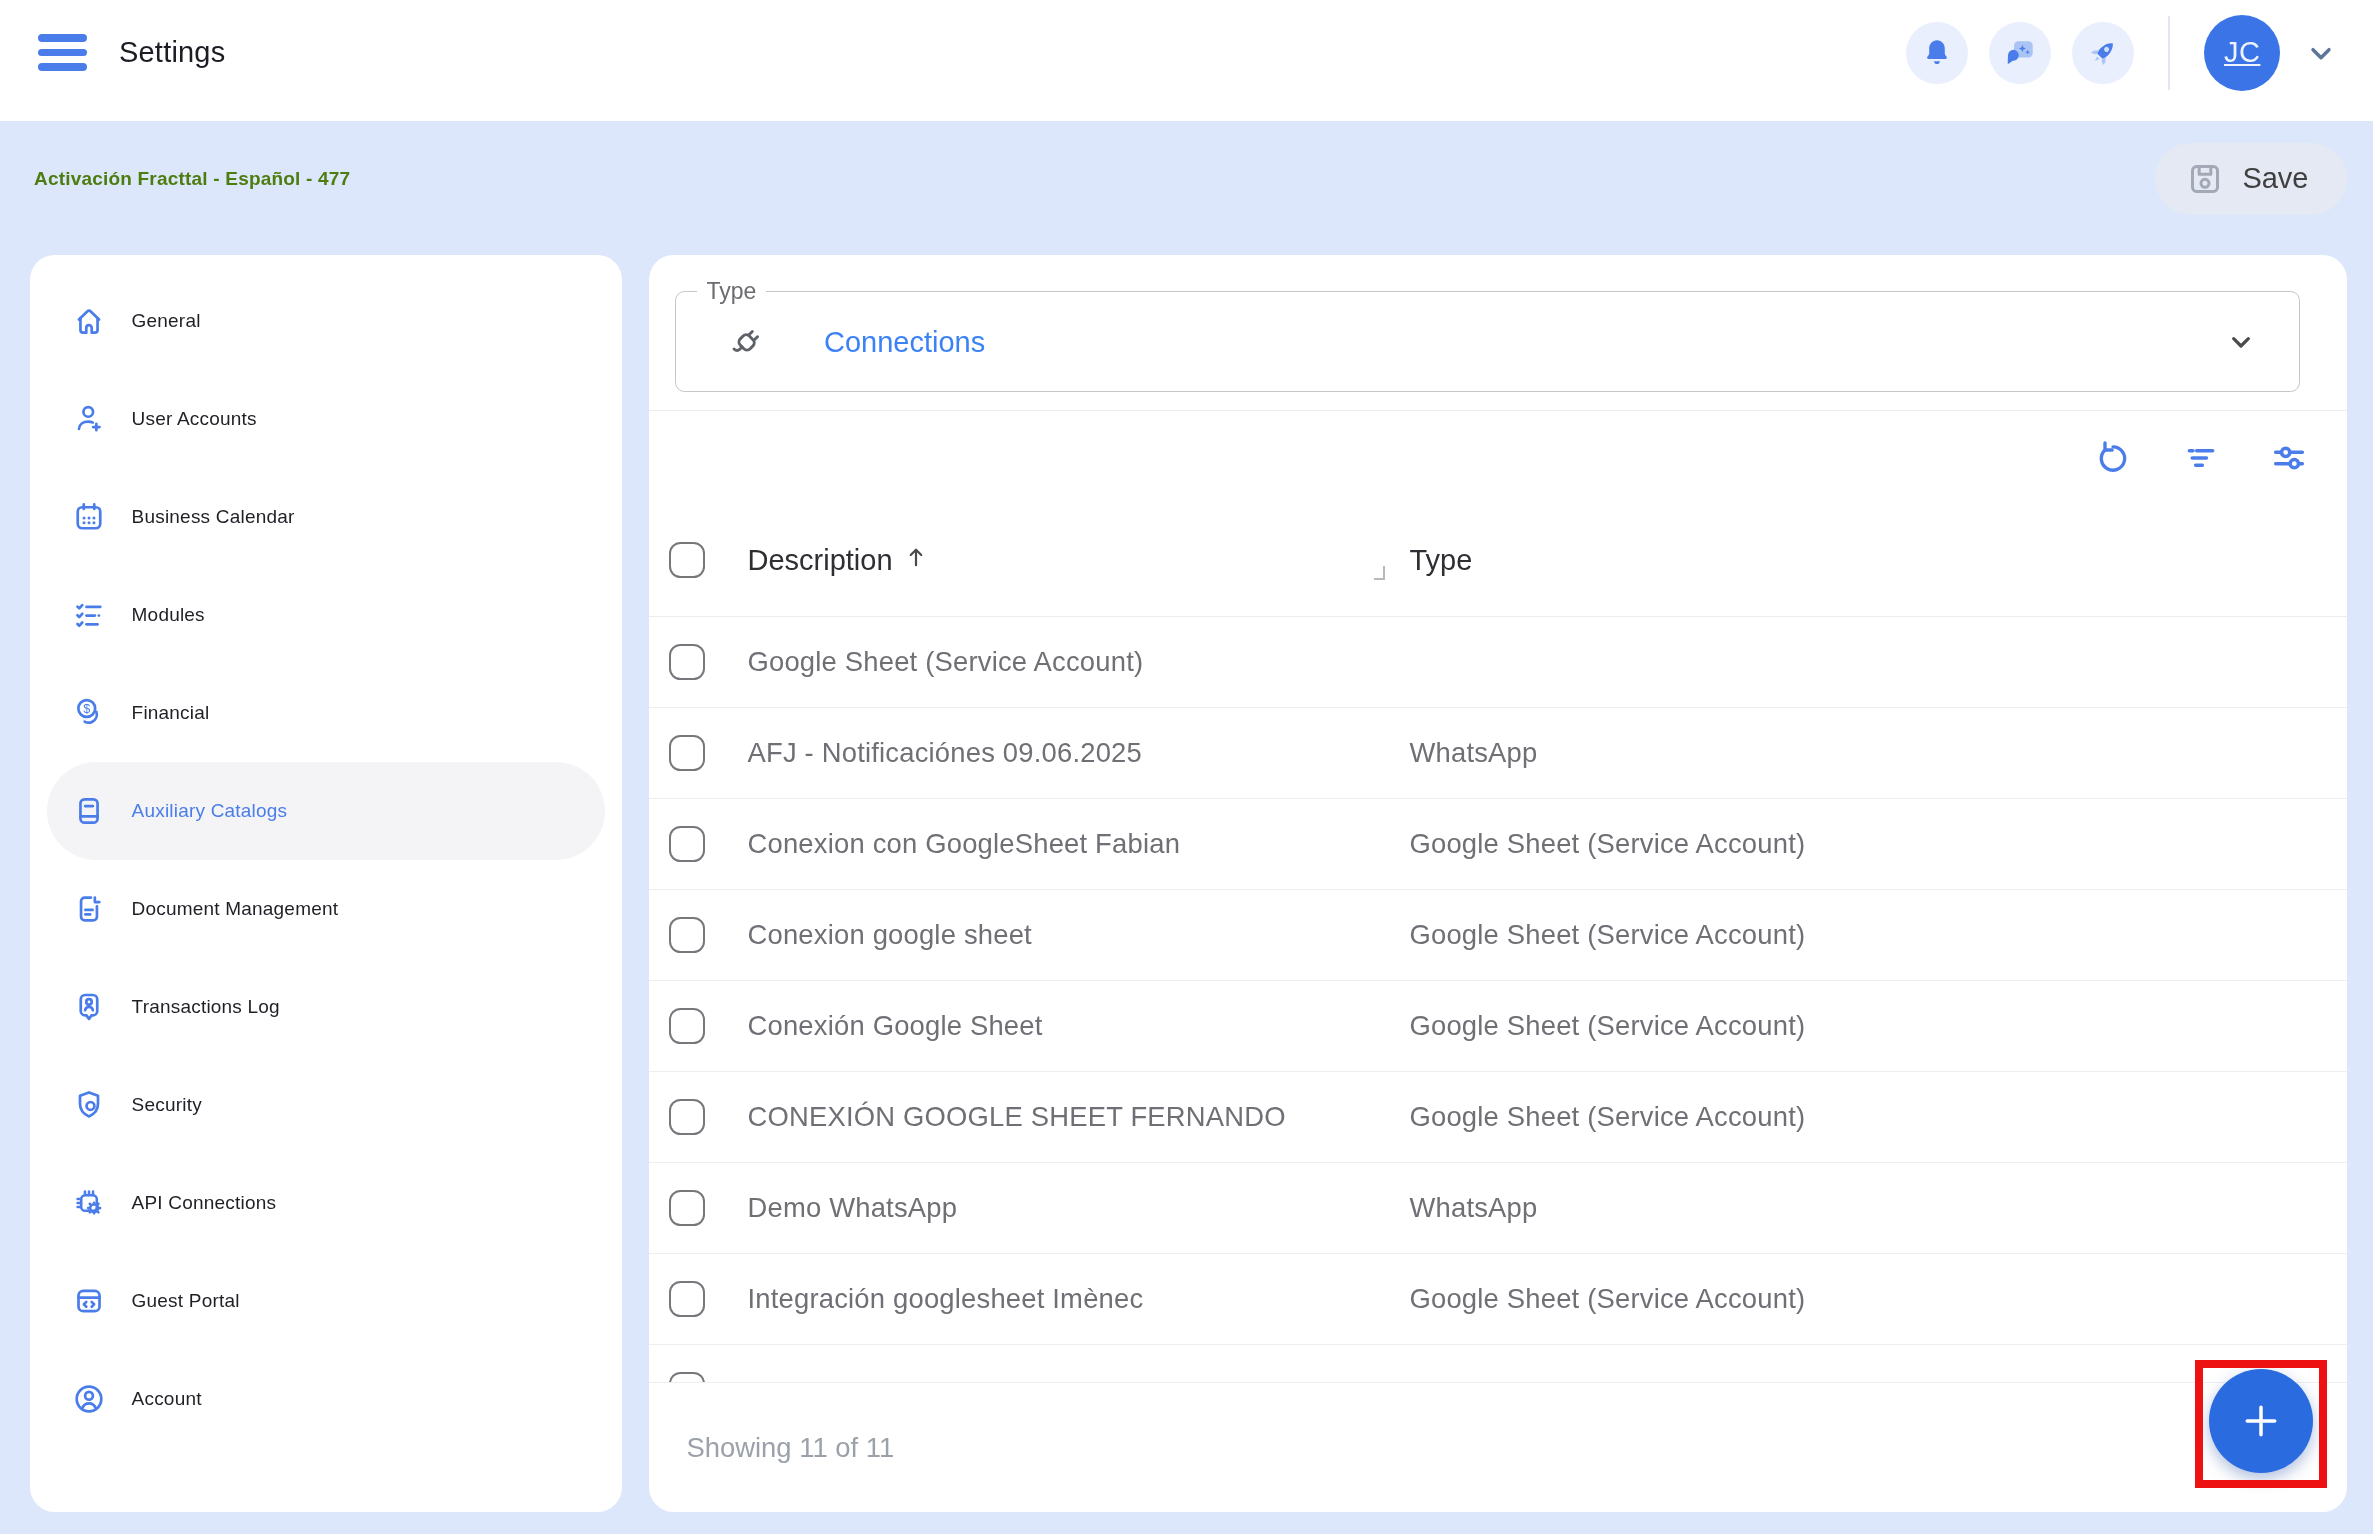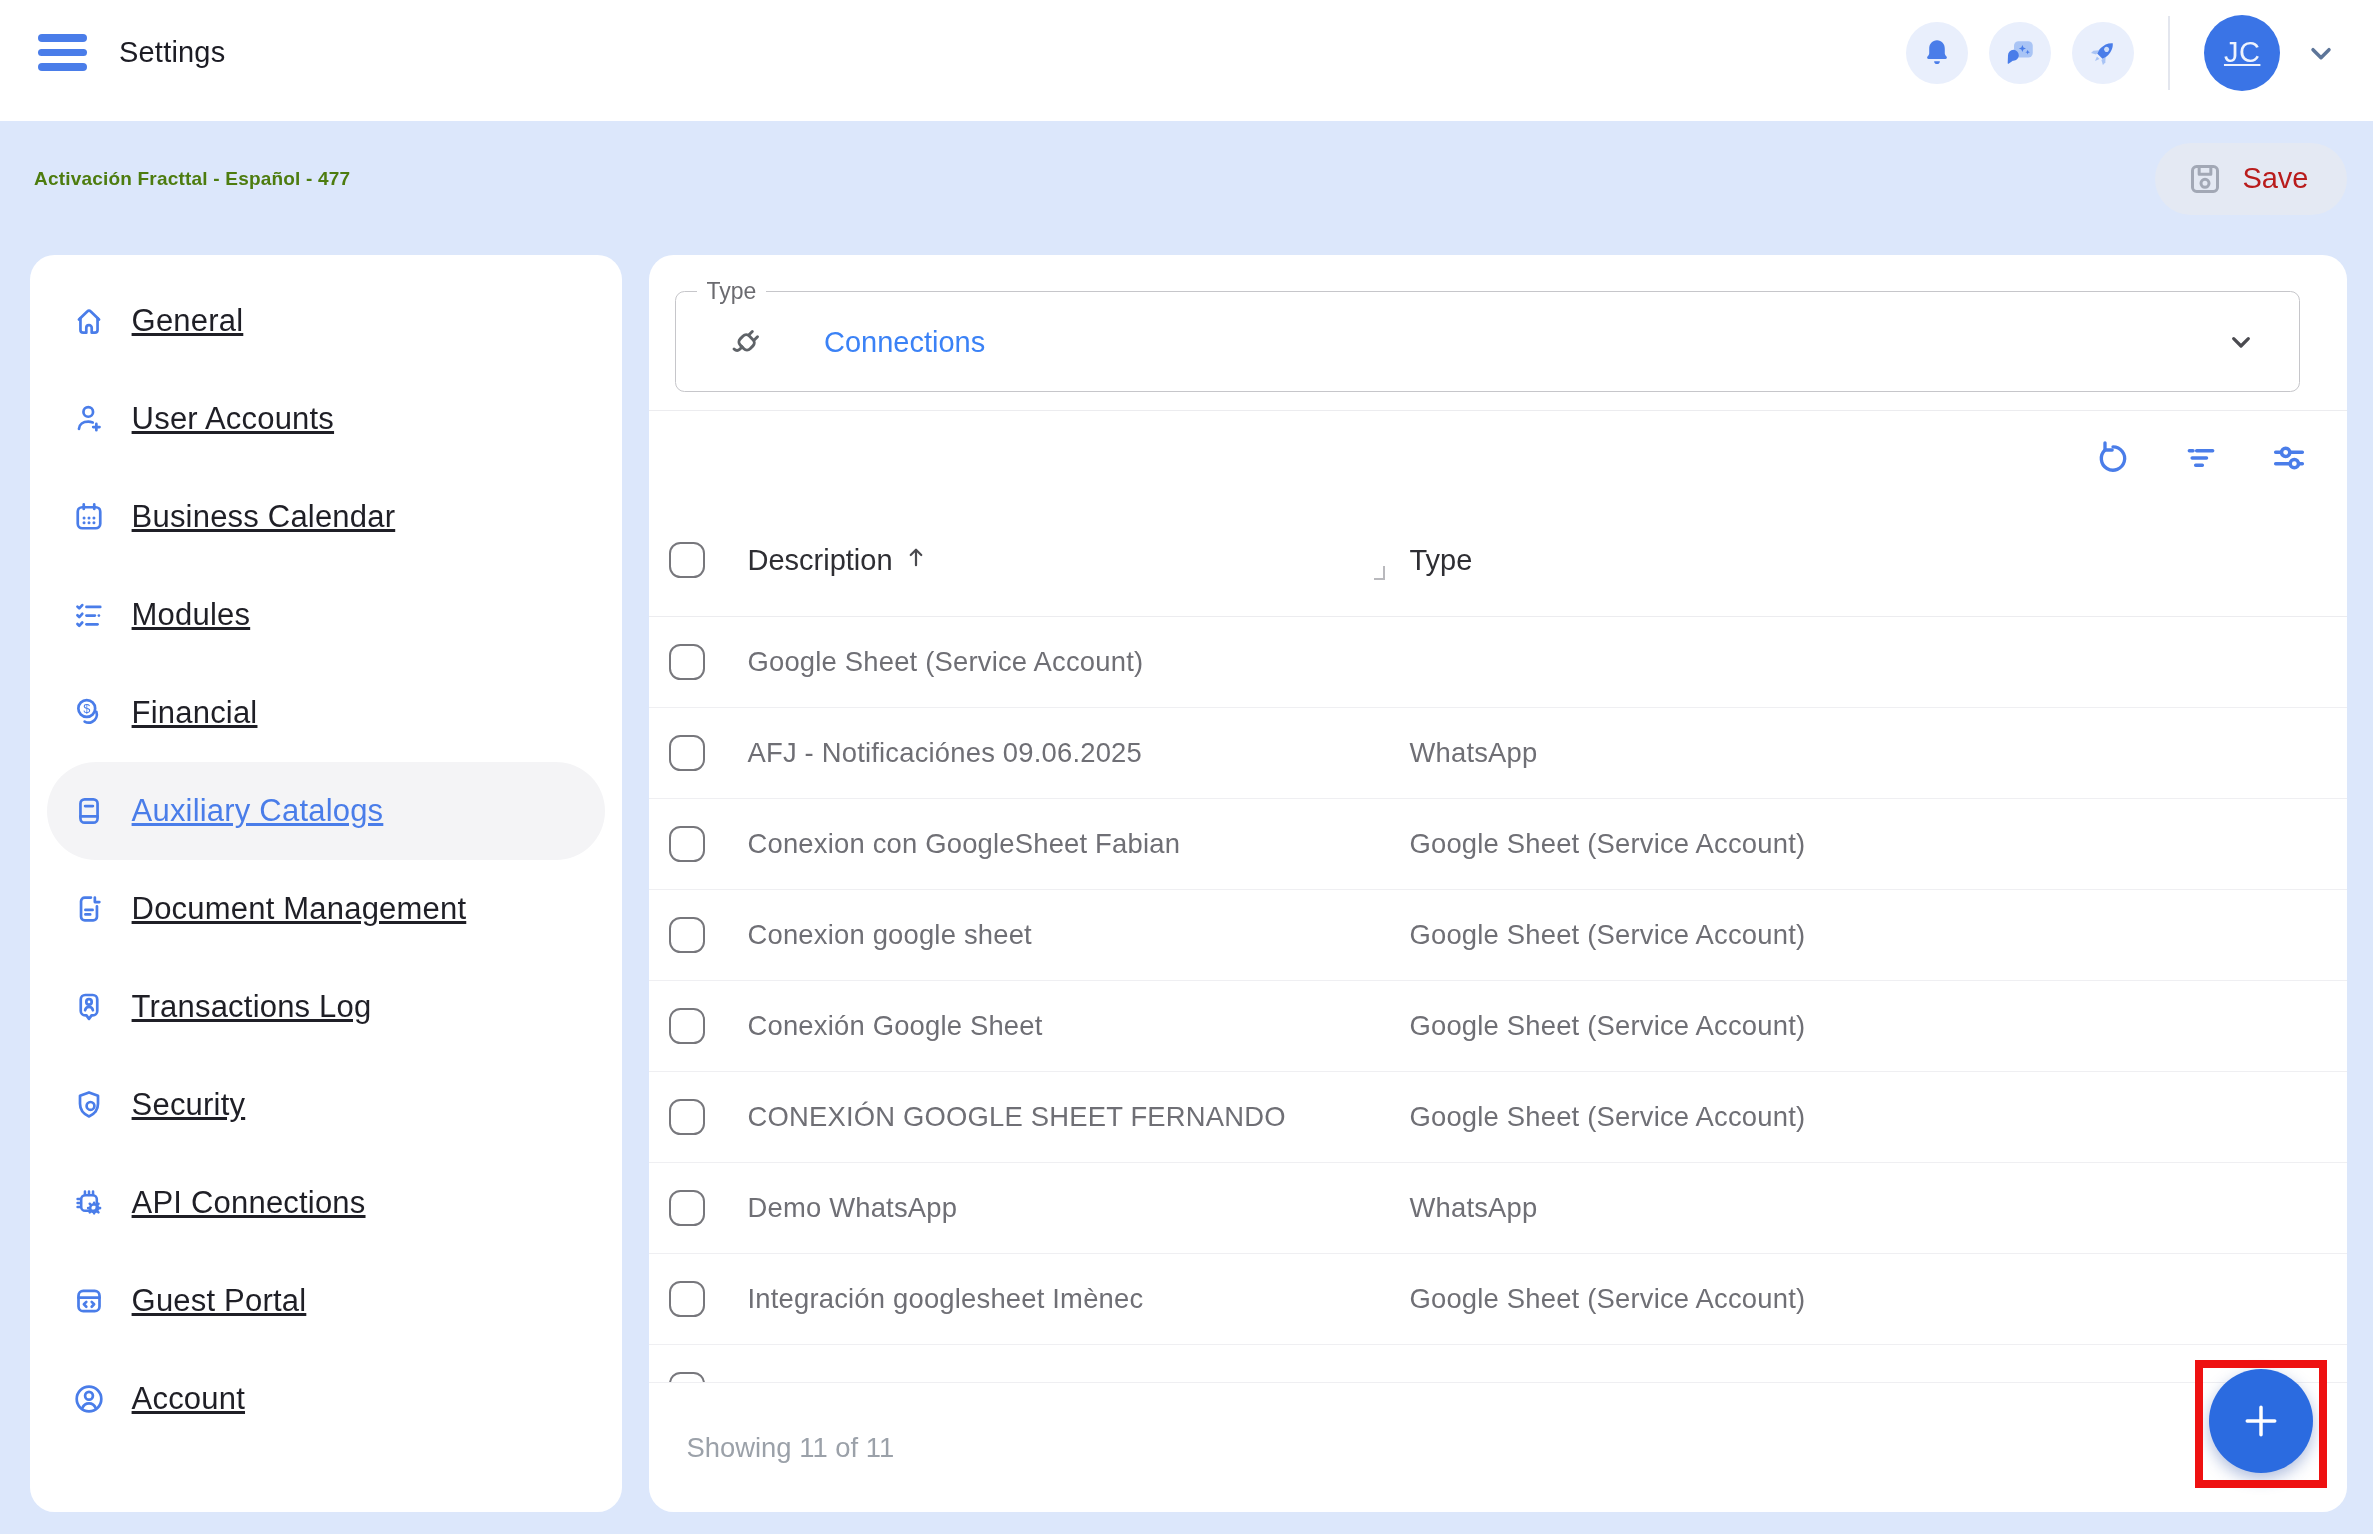--- a/index.html
+++ b/index.html
@@ -15,28 +15,28 @@
   .app-title { font-size:29px; color:#1c1c24; letter-spacing:0.2px; }
   .topbar-right { display:flex; align-items:center; gap:21px; }
   .iconbtn { width:62px; height:62px; border-radius:50%; background:#e9effc; border:none; display:flex; align-items:center; justify-content:center; cursor:pointer; }
   .vdiv { width:1.9px; height:74px; background:#e3e6ee; margin:0 13.2px; }
   .avatar { width:76px; height:76px; border-radius:50%; background:#3a74e6; color:#eef3fd; font-size:29px; font-weight:500; display:flex; align-items:center; justify-content:center; cursor:pointer; letter-spacing:0.5px;text-decoration:underline; }
   .user-chevron { cursor:pointer; margin-left:3.8px; }
 
   
   .subbar { height:115px; display:flex; align-items:center; justify-content:space-between; padding:0 26.5px 0 34px; }
   .sub-title { font-size:19px; font-weight:700; color:#4d7c0f; letter-spacing:0.2px; }
-  .save-btn { display:flex; align-items:center; gap:17px; height:72px; padding:0 38px 0 30px; border-radius:38px; border:none; background:#e4e9f3; color:#b91c1c; font-size:29px; cursor:default; }
+  .save-btn { display:flex; align-items:center; gap:17px; height:72px; padding:0 38px 0 30px; border-radius:38px; border:none; background:#e4e9f3; color:#404040; font-size:29px; cursor:default; }
 
   
   .content { display:flex; gap:26.5px; padding:19px 26.5px 23px 30px; }
   .sidebar { width:592px; height:1257px; background:#ffffff; border-radius:24.6px; padding:17px 17px; flex-shrink:0; }
   .nav-item { height:98px; border-radius:49px; display:flex; align-items:center; padding-left:24px; gap:24.6px; cursor:pointer; color:#1f1f26; }
   .nav-item .nav-icon { width:36px; height:36px; color:var(--primary,#4a7de9); display:flex; align-items:center; justify-content:center; }
-  .nav-item .nav-label { font-size:31px; letter-spacing:0.2px;text-decoration:underline; }
+  .nav-item .nav-label { font-size:19px; letter-spacing:0.2px; }
   .nav-item.selected { background:#f4f4f6; }
   .nav-item.selected .nav-label { color:var(--primary,#4a7de9); }
 
   .panel { position:relative; flex:1; height:1257px; background:#ffffff; border-radius:24.6px; }
 
   
   .select-field { position:relative; margin:36px 47px 0 26.5px; height:101px; border:1.9px solid #c6c6ca; border-radius:9.5px; cursor:pointer; }
   .select-label { position:absolute; top:-14px; left:21px; background:#ffffff; padding:0 9.5px; font-size:23px; color:#6b6b70; }
   .select-plug { position:absolute; left:49px; top:50%; transform:translateY(-50%); color:#5f6368; }
   .select-value { position:absolute; left:138px; top:50%; transform:translateY(-50%); font-size:29px; color:#3b82f6;margin-left:10px; }

